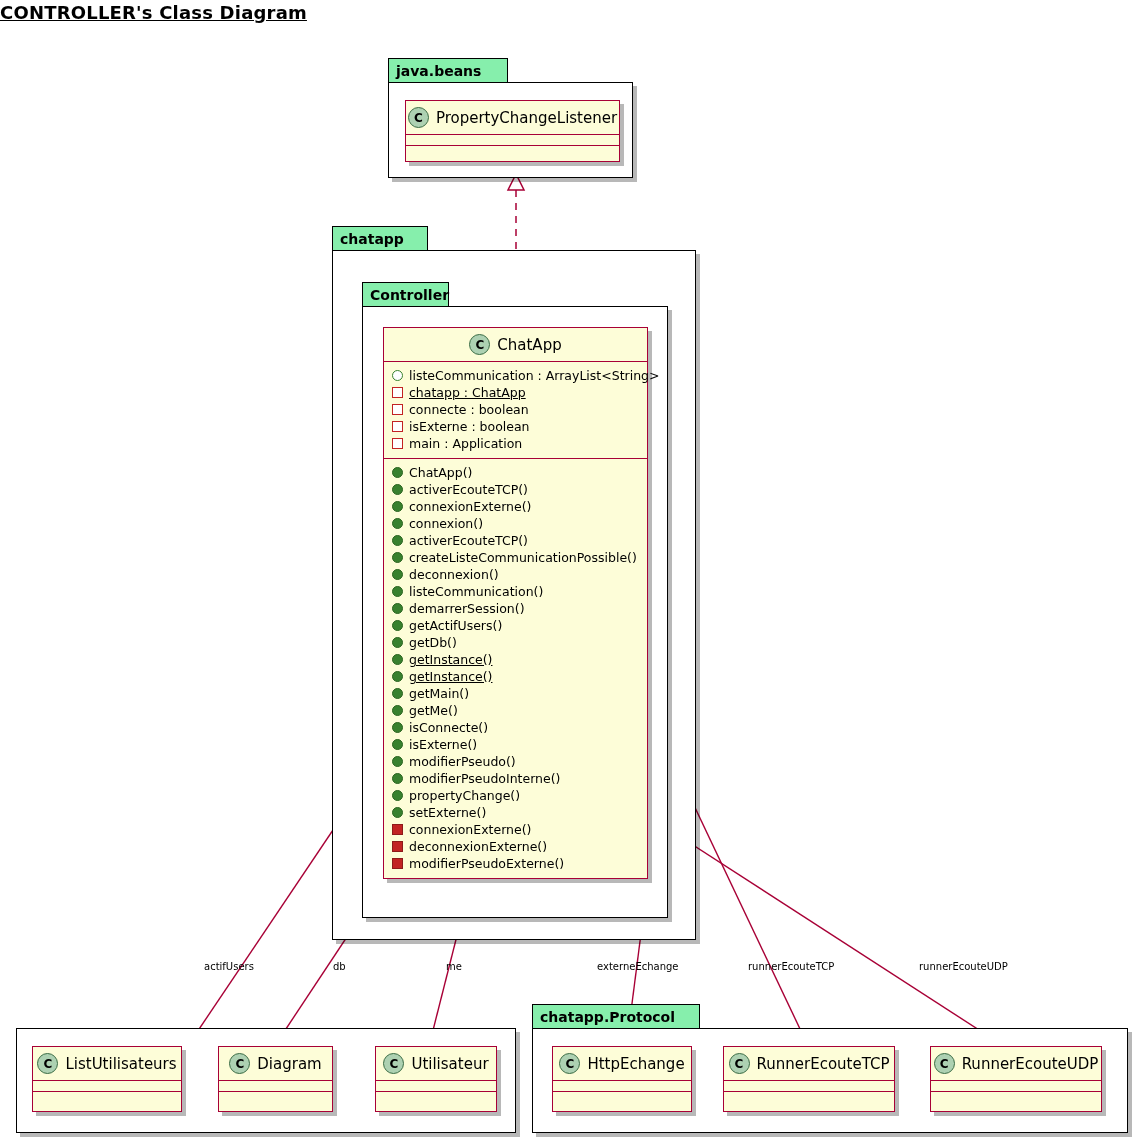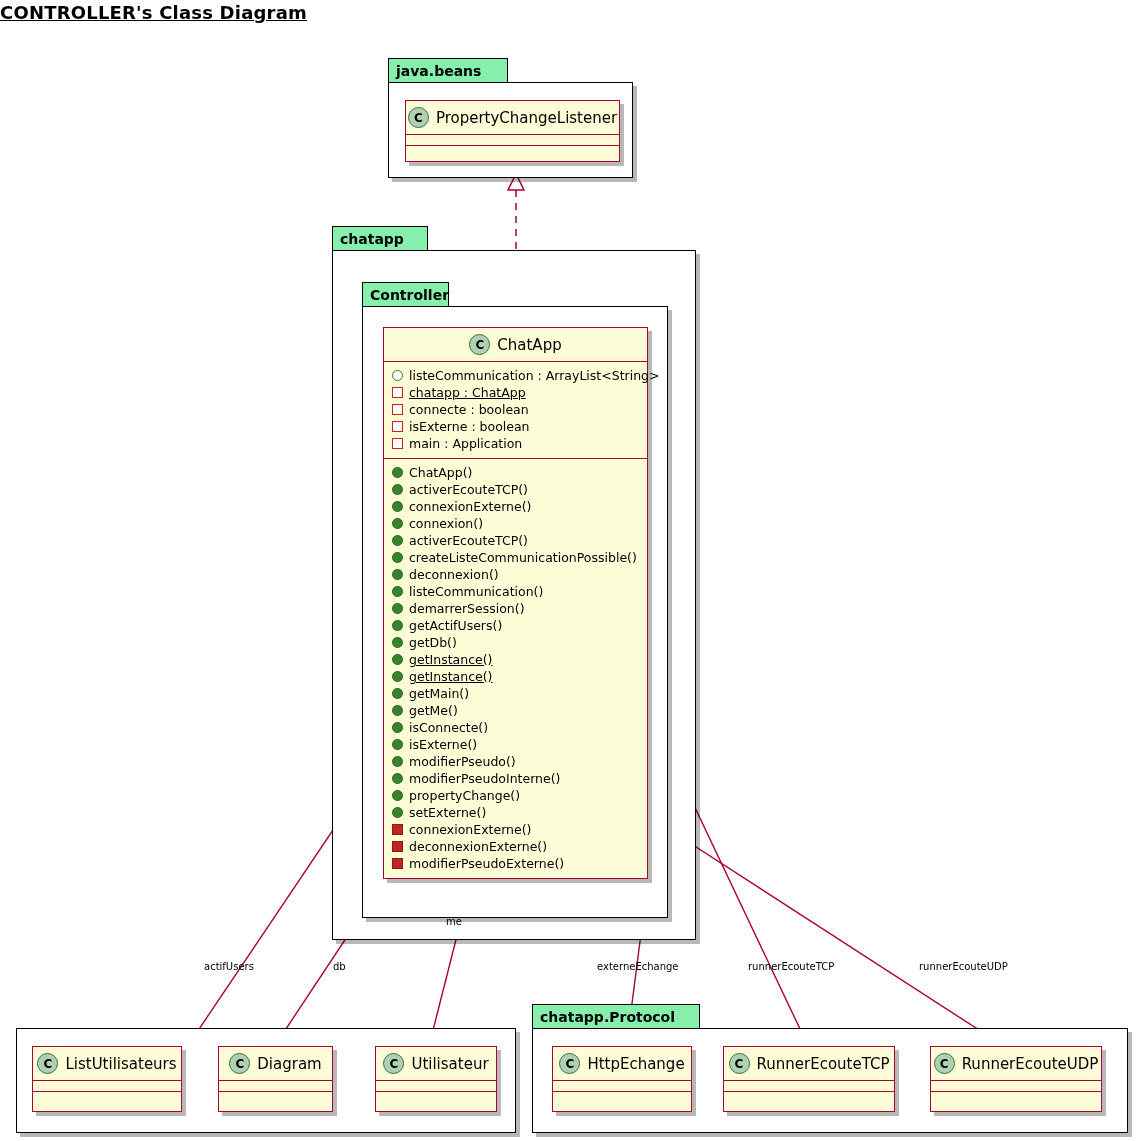--- a/index.html
+++ b/index.html
@@ -329,21 +329,21 @@
         </div>
       <div class="member">
           <span class="vis priv-method"></span>
           <span class="txt">modifierPseudoExterne()</span>
         </div>
     </div>
   </div>
 
   <div class="edge-label" style="left:204px; top:961px;">actifUsers</div>
   <div class="edge-label" style="left:333px; top:961px;">db</div>
-  <div class="edge-label" style="left:446px; top:916px;">me</div>
+  <div class="edge-label" style="left:446px; top:961px;">me</div>
   <div class="edge-label" style="left:597px; top:961px;">externeEchange</div>
   <div class="edge-label" style="left:748px; top:961px;">runnerEcouteTCP</div>
   <div class="edge-label" style="left:919px; top:961px;">runnerEcouteUDP</div>
 
   <div class="package-tab" style="left:16px; top:1004px; width:140px;margin-top:40px;">
     <span>chatapp.Model</span>
   </div>
   <div class="package" style="left:16px; top:1028px; width:500px; height:105px;"></div>
 
   <div class="cls" style="left:32px; top:1046px; width:150px; height:66px;">

